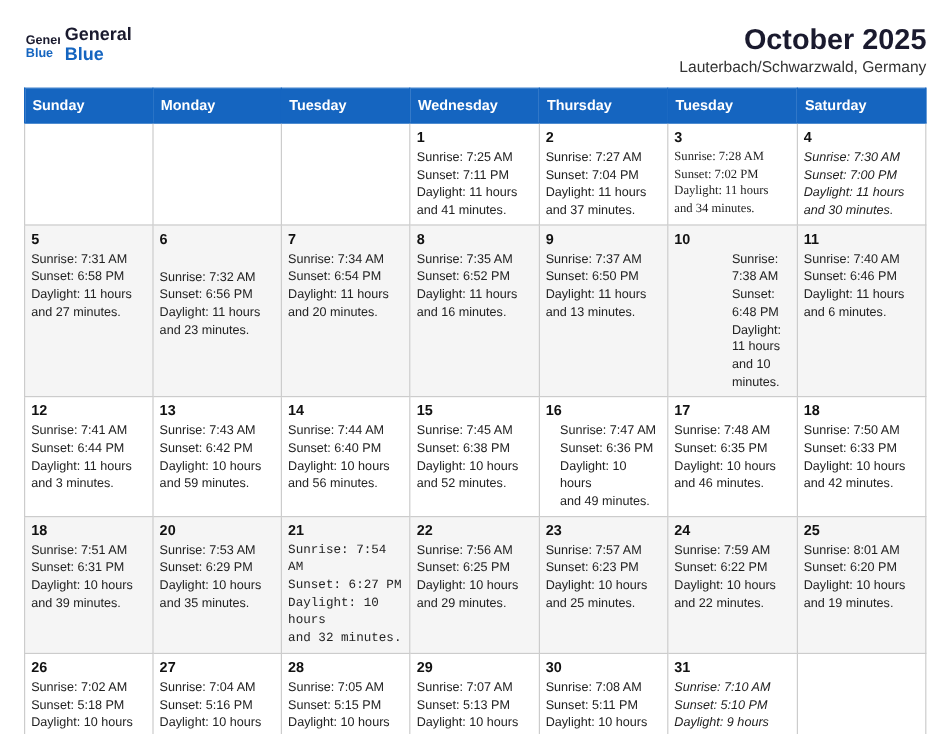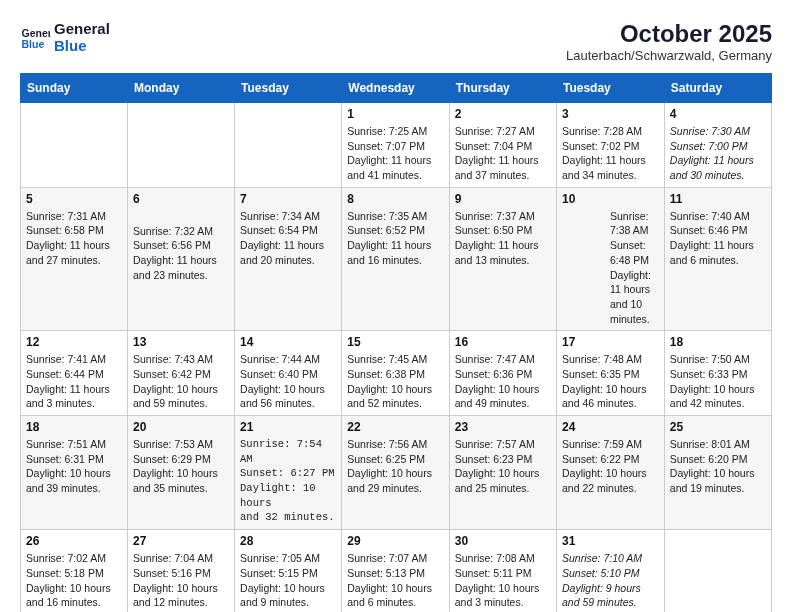--- a/index.html
+++ b/index.html
@@ -111,34 +111,34 @@
       </tr>
   </thead>
   <tbody id="calendar-body">
   <tr>
         <td class="empty-cell"></td>
         <td class="empty-cell"></td>
         <td class="empty-cell"></td>
         <td>
           <div class="day-num">1</div>
           <div class="day-info" style="white-space: pre-line;">Sunrise: 7:25 AM
-Sunset: 7:07 PM
+Sunset: 7:11 PM
 Daylight: 11 hours
 and 41 minutes.</div>
         </td>
         <td>
           <div class="day-num">2</div>
           <div class="day-info" style="white-space: pre-line;">Sunrise: 7:27 AM
 Sunset: 7:04 PM
 Daylight: 11 hours
 and 37 minutes.</div>
         </td>
         <td>
           <div class="day-num">3</div>
-          <div class="day-info" style="white-space: pre-line;">Sunrise: 7:28 AM
+          <div class="day-info" style="white-space: pre-line; font-family: Liberation Serif, serif;">Sunrise: 7:28 AM
 Sunset: 7:02 PM
 Daylight: 11 hours
 and 34 minutes.</div>
         </td>
         <td>
           <div class="day-num">4</div>
           <div class="day-info" style="white-space: pre-line; font-style: italic;">Sunrise: 7:30 AM
 Sunset: 7:00 PM
 Daylight: 11 hours
 and 30 minutes.</div>
@@ -219,21 +219,21 @@
         </td>
         <td>
           <div class="day-num">15</div>
           <div class="day-info" style="white-space: pre-line;">Sunrise: 7:45 AM
 Sunset: 6:38 PM
 Daylight: 10 hours
 and 52 minutes.</div>
         </td>
         <td>
           <div class="day-num">16</div>
-          <div class="day-info" style="white-space: pre-line;">Sunrise: 7:47 AM
+          <div class="day-info" style="white-space: pre-line; margin-left: 12px;">Sunrise: 7:47 AM
 Sunset: 6:36 PM
 Daylight: 10 hours
 and 49 minutes.</div>
         </td>
         <td>
           <div class="day-num">17</div>
           <div class="day-info" style="white-space: pre-line;">Sunrise: 7:48 AM
 Sunset: 6:35 PM
 Daylight: 10 hours
 and 46 minutes.</div>

